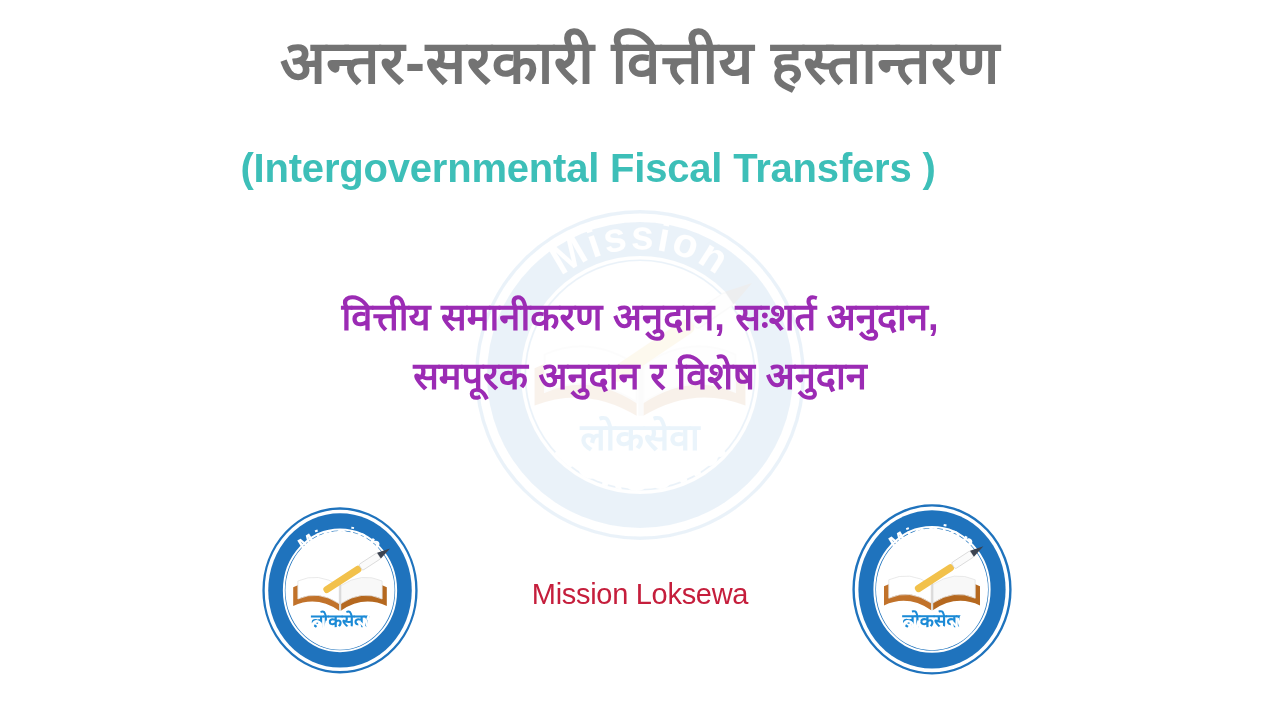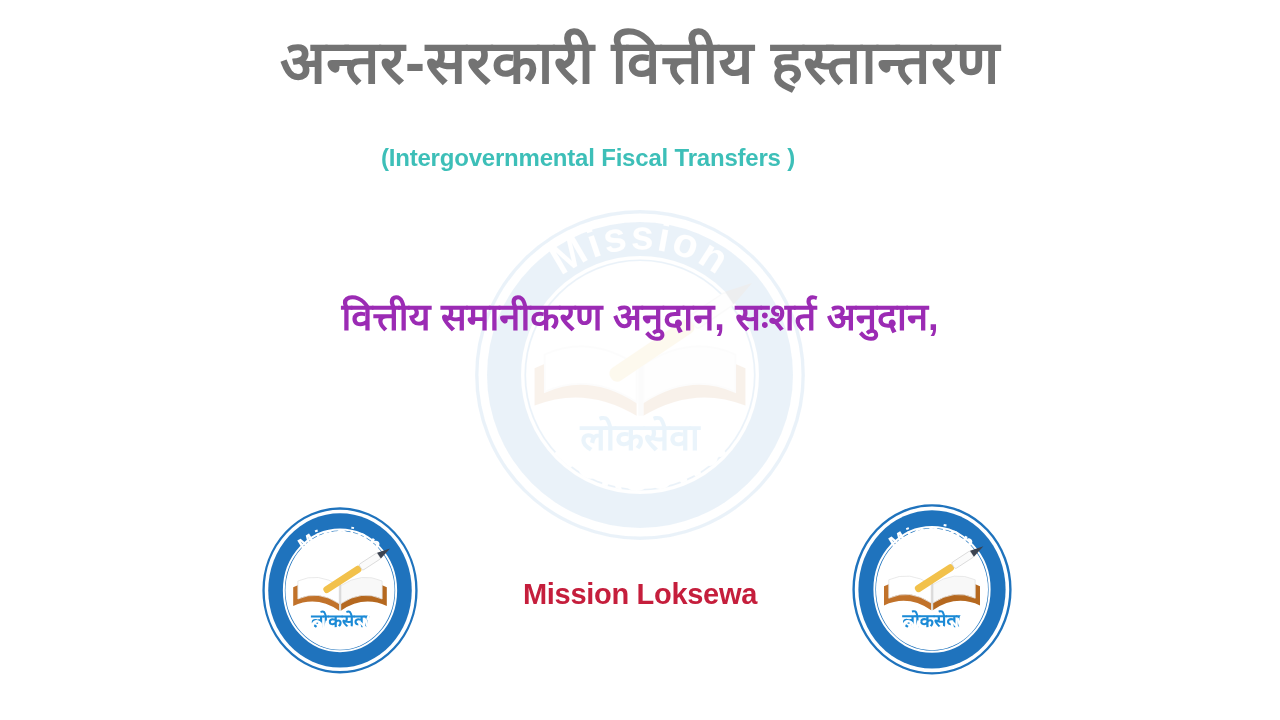--- a/index.html
+++ b/index.html
@@ -47,21 +47,21 @@
     z-index: 3;
   }
   .title-sub {
     position: absolute;
     left: 0;
     top: 144px;
     width: 1176px;
     text-align: center;
     color: #3dbfb8;
     font-family: "Liberation Sans", "DejaVu Sans", sans-serif;
-    font-size: 24px;
+    font-size: 40px;
     font-weight: 700;
     letter-spacing: -0.2px;
     line-height: 1.2;
     white-space: nowrap;
     z-index: 3;
   }
 
   
   .body-block {
     position: absolute;
@@ -99,21 +99,21 @@
 
   .brand-text {
     position: absolute;
     left: 440px;
     top: 578px;
     width: 400px;
     text-align: center;
     color: #c51e3c;
     font-family: "Liberation Sans", "DejaVu Sans", sans-serif;
     font-size: 29px;
-    font-weight: 700;
+    font-weight: 400;
     letter-spacing: -0.3px;
     white-space: nowrap;
     z-index: 4;
   }
 </style>
 </head>
 <body>
 
 <div id="slide">
 
@@ -150,20 +150,21 @@
       </text>
     </svg>
   </div>
 
   <div class="title-main">अन्तर-सरकारी वित्तीय हस्तान्तरण</div>
 
   <div class="title-sub">(Intergovernmental Fiscal Transfers )</div>
 
   <div class="body-block">
     <span class="body-line">वित्तीय समानीकरण अनुदान, सःशर्त अनुदान,</span>
+    <span class="body-line">समपूरक अनुदान र विशेष अनुदान</span>
   </div>
 
   <div class="logo-left">
     <svg viewBox="0 0 200 215" xmlns="http://www.w3.org/2000/svg" aria-hidden="true">
       <defs>
         <path id="l-top" d="M 24,110 A 78,86 0 0 1 176,110" fill="none"></path>
         <path id="l-bot" d="M 32,110 A 70,78 0 0 0 168,110" fill="none"></path>
       </defs>
       <ellipse cx="100" cy="108" rx="98" ry="105" fill="none" stroke="#1f73bd" stroke-width="3"></ellipse>
       <ellipse cx="100" cy="108" rx="92" ry="99" fill="#1f73bd"></ellipse>

